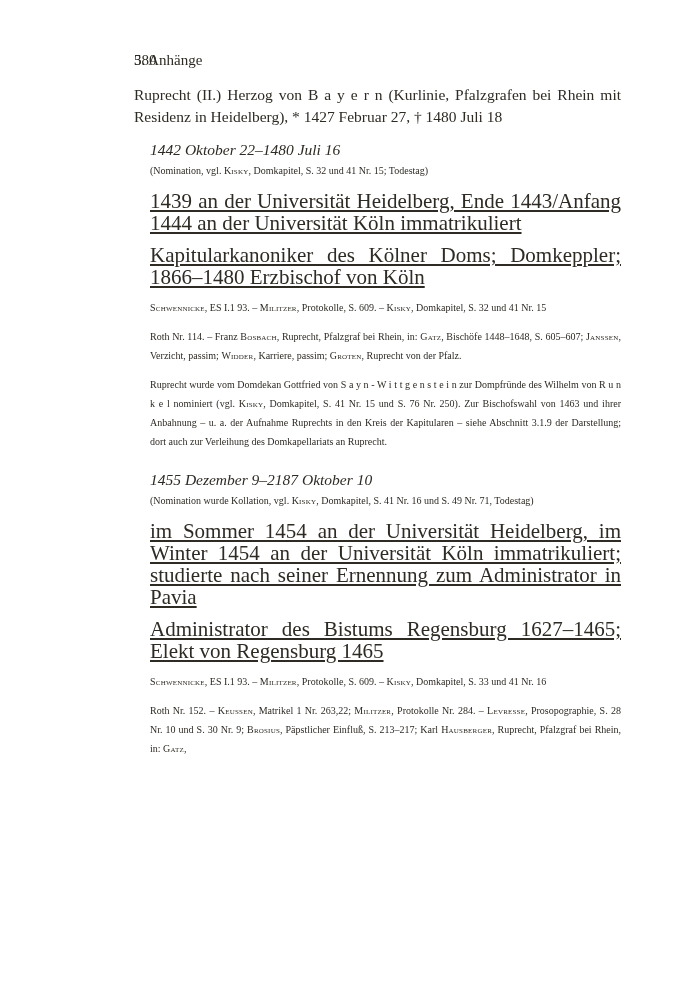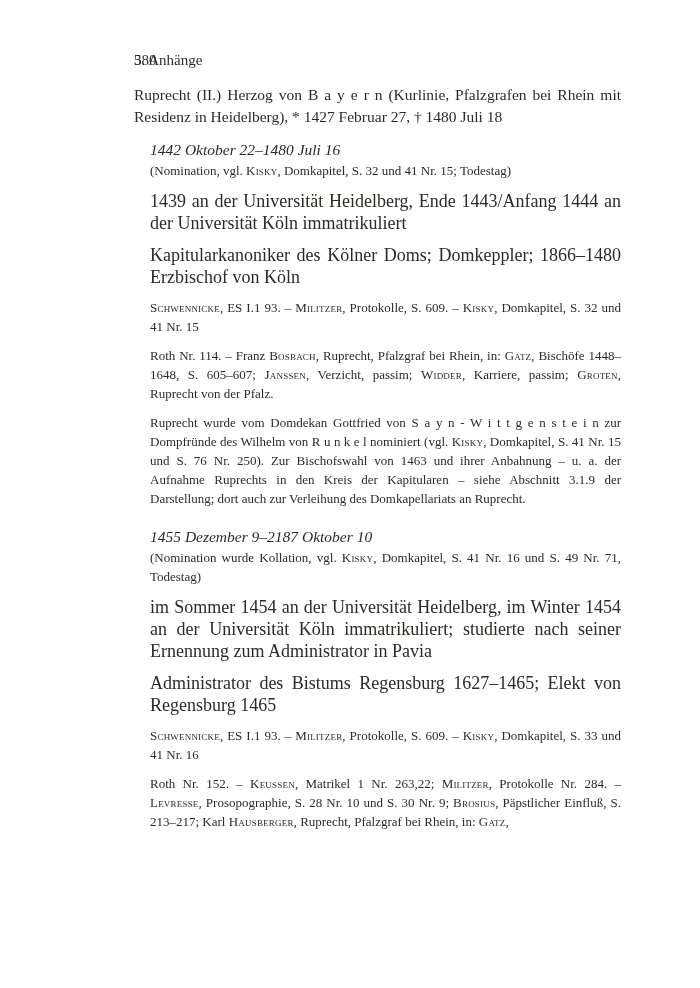--- a/index.html
+++ b/index.html
@@ -38,28 +38,29 @@
     text-align: justify;
     margin-bottom: 11px;
   }
   .date {
     font-size: 15.5px;
     line-height: 22px;
     padding-left: 16px;
     font-style: italic;
   }
   .body {
-    font-size: 18px;
+    font-size: 21px;
     line-height: 22px;
     text-align: justify;
     padding-left: 16px;
     margin-bottom: 10px;
+    text-decoration: underline;
   }
   .small {
-    font-size: 13px;
+    font-size: 10px;
     line-height: 19px;
     text-align: justify;
     padding-left: 16px;
     margin-bottom: 10px;
   }
   .sc { font-variant: small-caps; letter-spacing: 0.2px; }
   .entry-2 { margin-top: 18px; }
   .hyph { hyphens: manual; }
 </style>
 </head>

